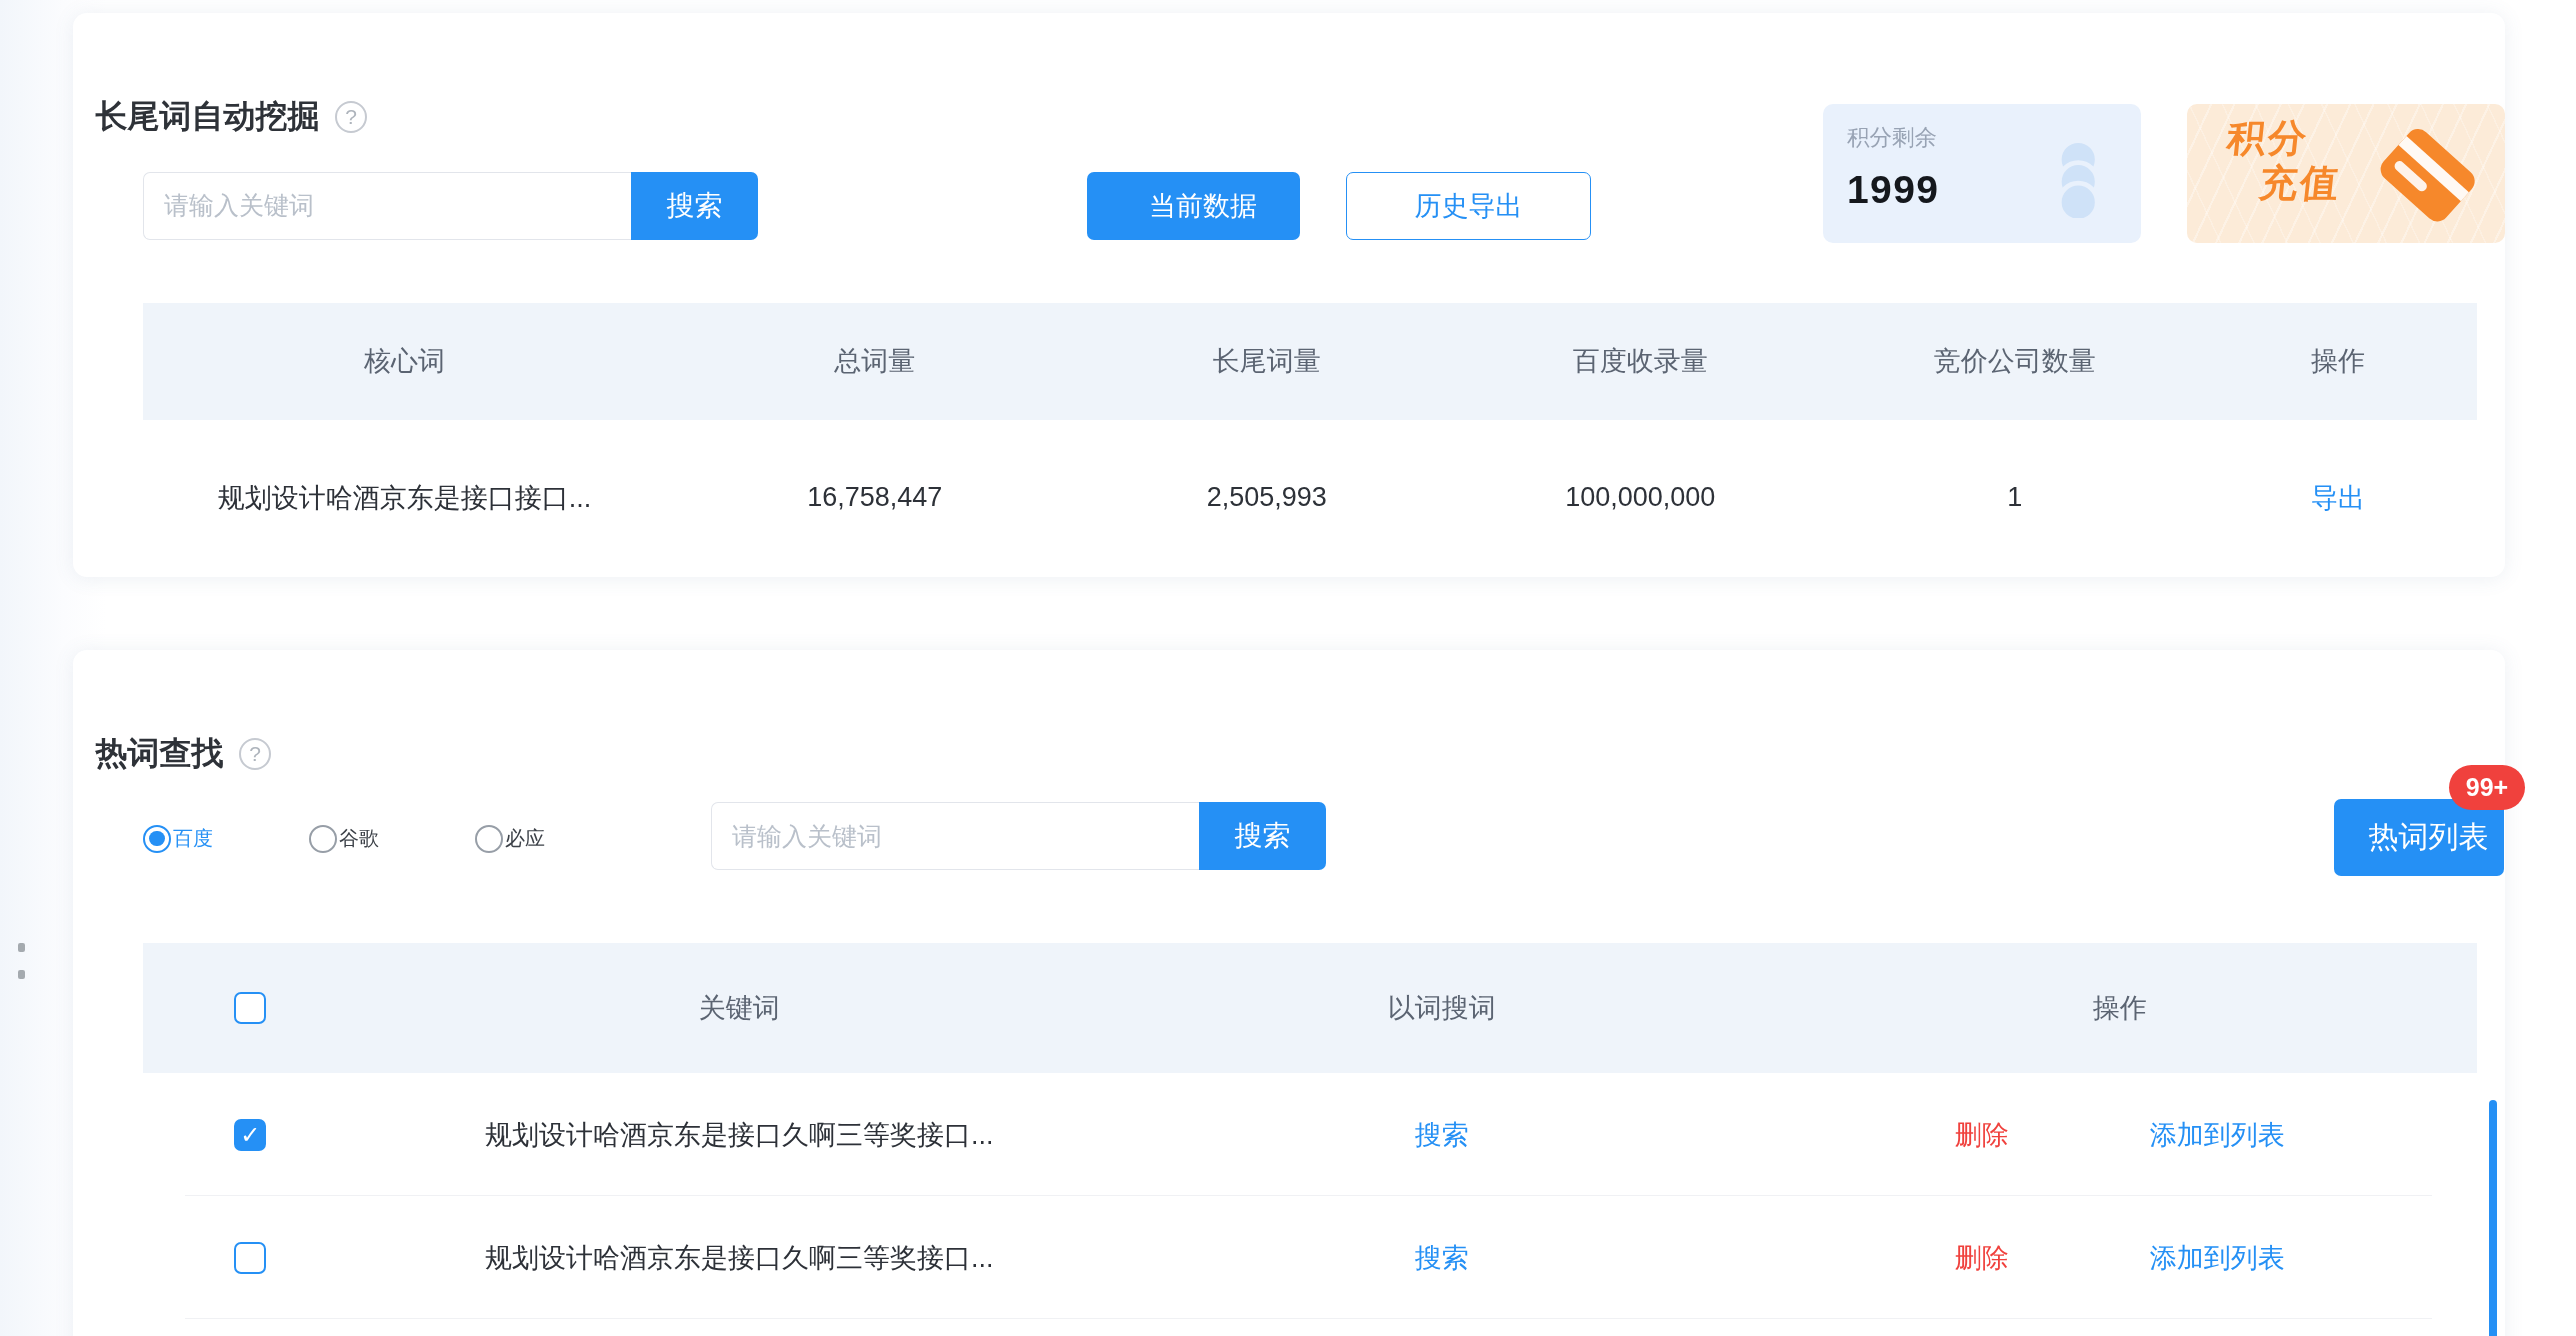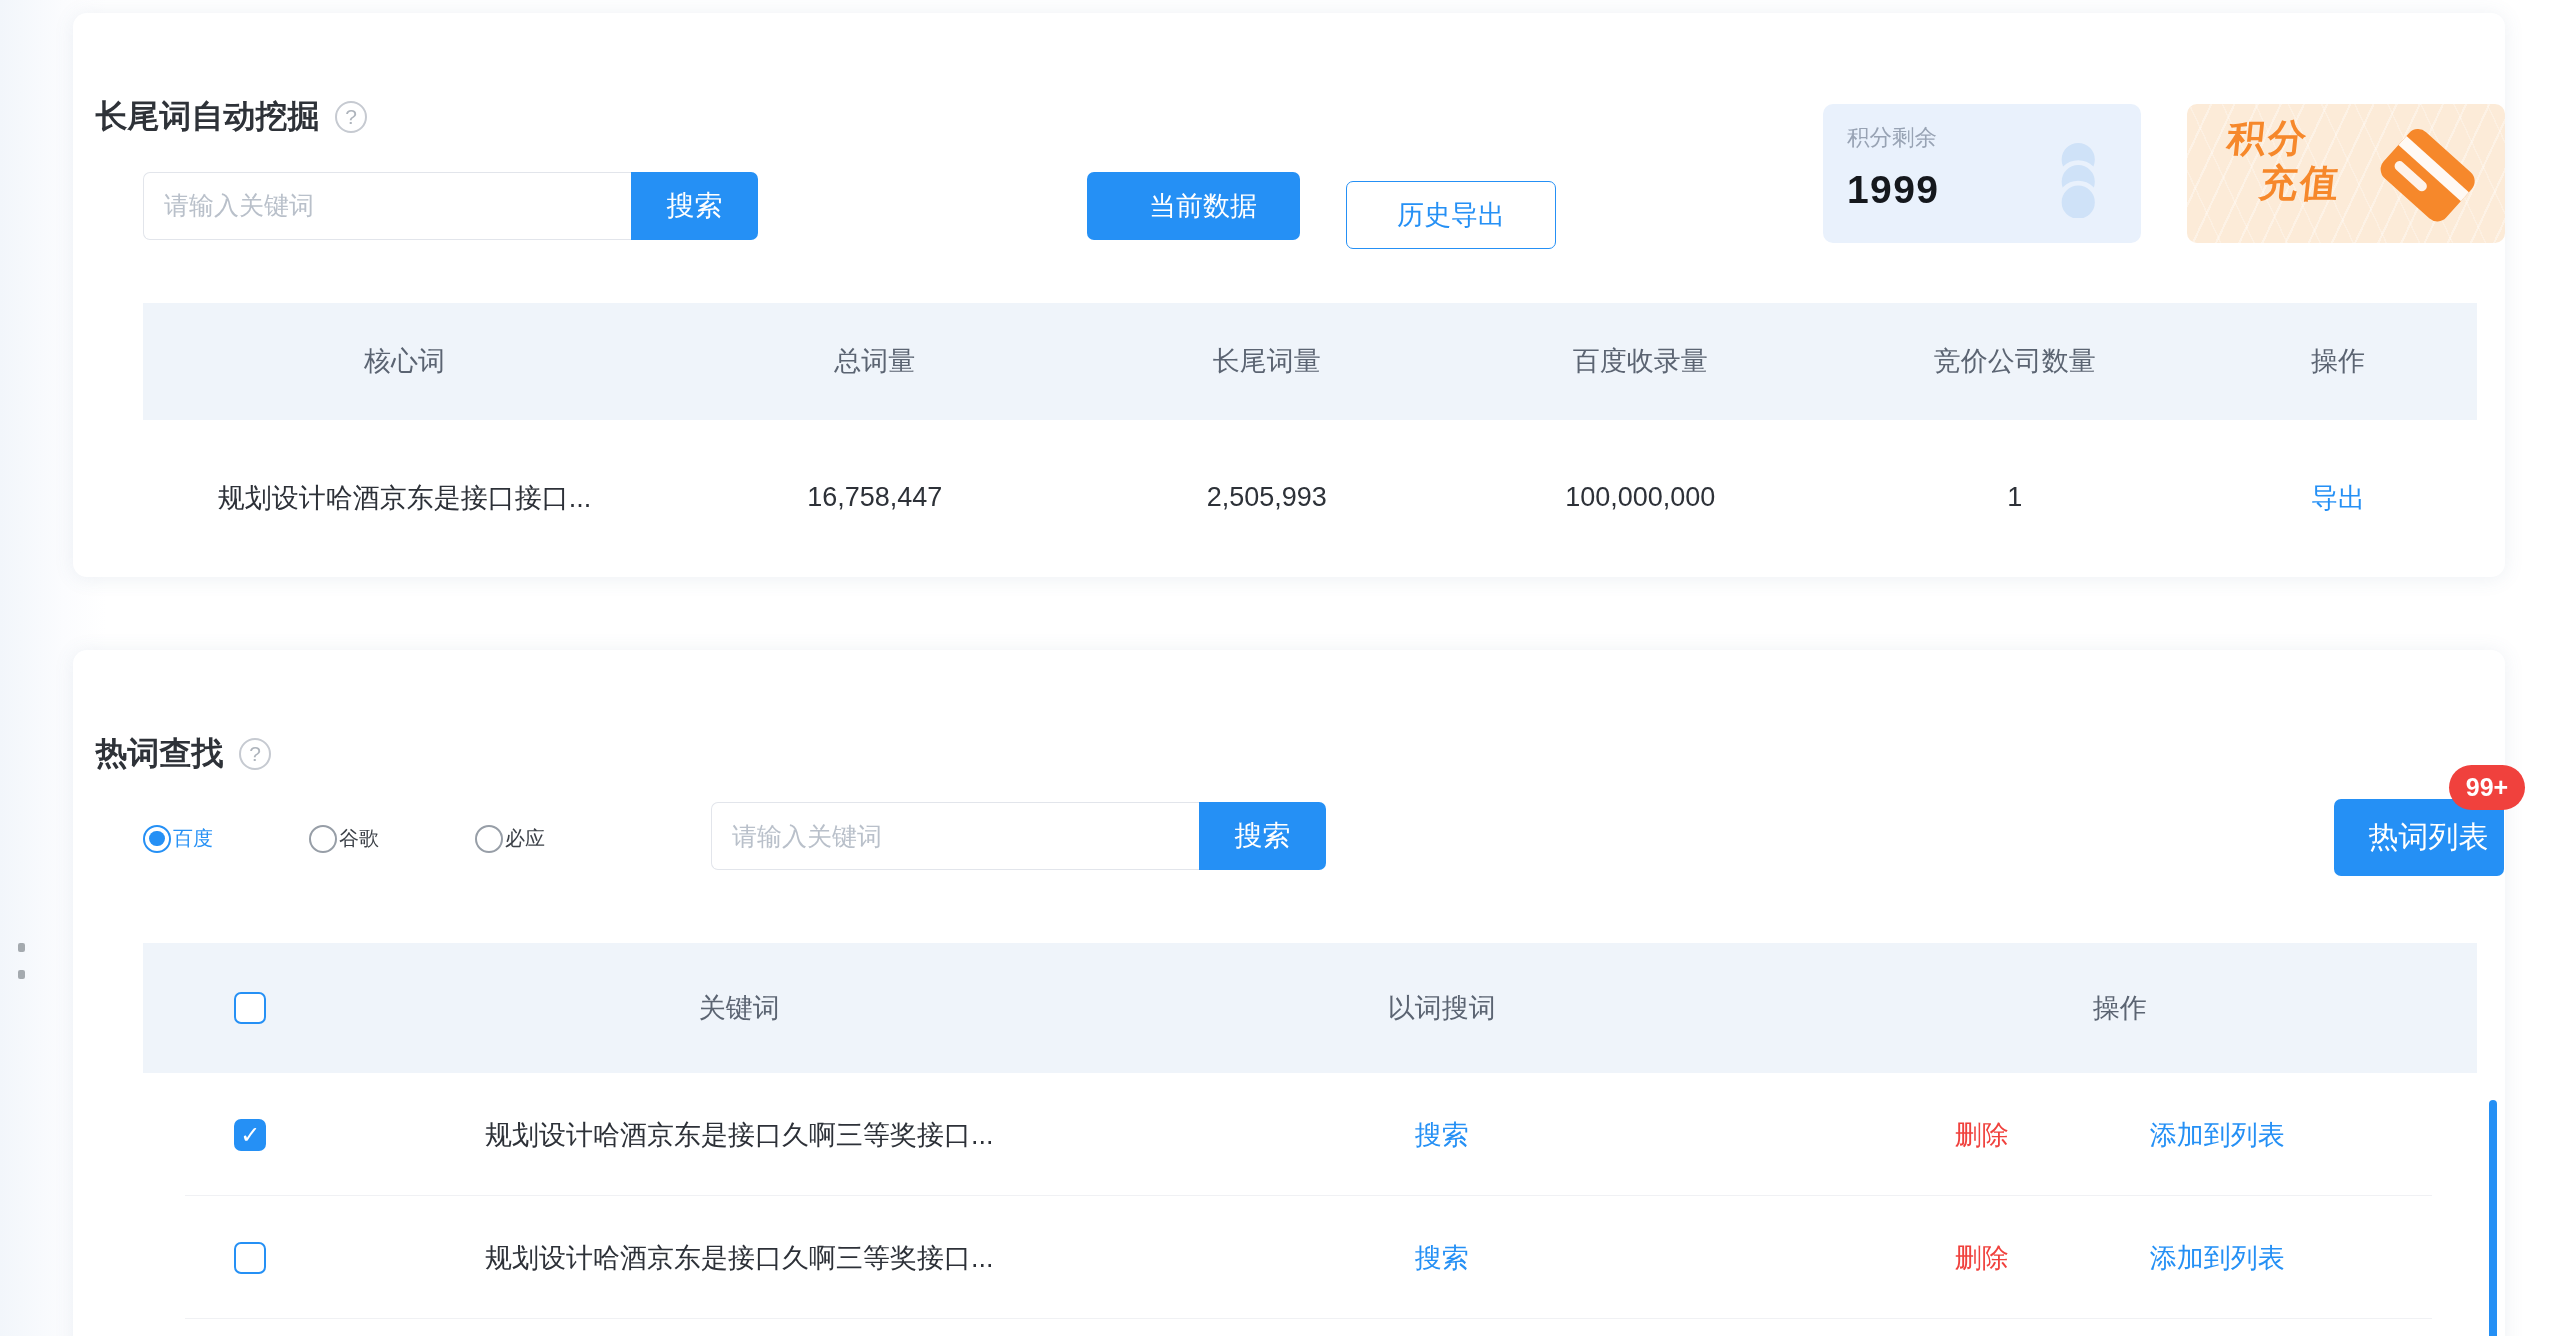--- a/index.html
+++ b/index.html
@@ -36,21 +36,21 @@
     font-family:"Liberation Sans","DejaVu Sans",sans-serif;}
   .search-input::placeholder{color:var(--placeholder);}
   .search-btn{width:127px;height:68px;background:var(--blue);color:#fff;border:none;
     border-radius:0 7px 7px 0;font-size:28px;cursor:pointer;
     font-family:"Liberation Sans","DejaVu Sans",sans-serif;}
 
   .btn{display:flex;align-items:center;justify-content:center;font-size:27px;border-radius:7px;cursor:pointer;}
   .btn-primary{background:var(--blue);color:#fff;border:none;padding-left:19px;}
   .btn-outline{background:#fff;color:var(--blue);border:1.4px solid var(--blue);}
   #btn-current{position:absolute;left:1014px;top:159px;width:213px;height:68px;}
-  #btn-history{position:absolute;left:1273px;top:168px;width:210px;height:68px;}
+  #btn-history{position:absolute;left:1273px;top:159px;width:245px;height:68px;}
 
   .points-card{position:absolute;left:1750px;top:91px;width:318px;height:139px;border-radius:10px;
     background:#e9f1fc;padding:18.3px 24px;}
   .points-label{font-size:22.5px;color:#98a3b4;}
   .points-value{font-size:39px;font-weight:700;color:#15181d;margin-top:15.5px;letter-spacing:1.4px;}
   .coins-icon{position:absolute;right:28px;top:35px;}
 
   .recharge-card{position:absolute;left:2114px;top:91px;width:318px;height:139px;border-radius:10px;
     background:#fcebd8;overflow:hidden;cursor:pointer;}
   .recharge-card::before{content:'';position:absolute;inset:0;

